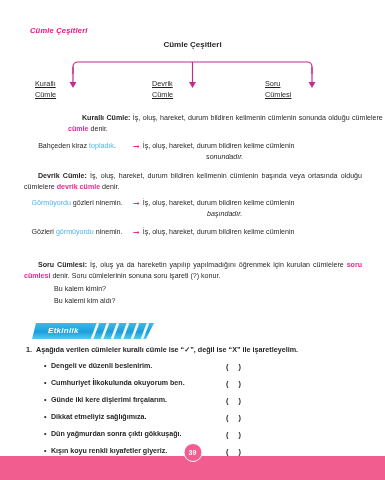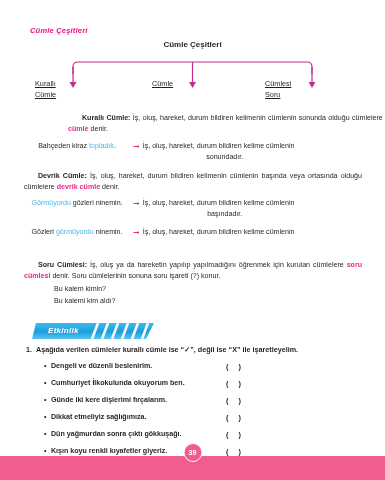--- a/index.html
+++ b/index.html
@@ -109,20 +109,21 @@
   }
   .ex-right {
     display: inline-block;
     width: 200px;
     vertical-align: top;
   }
   .ex-right .cont {
     display: block;
     text-align: center;
     padding-right: 36px;
+    font-style: italic;
   }
 
   
   .q-samples {
     position: absolute;
     left: 54px;
     top: 284px;
     font-size: 7.1px;
     line-height: 11.5px;
     color: #231f20;
@@ -239,25 +240,26 @@
     <polygon points="69.5,30 76.5,30 73,36" fill="#c42b91"></polygon>
     <polygon points="189,30 196,30 192.5,36" fill="#c42b91"></polygon>
     <polygon points="308.5,30 315.5,30 312,36" fill="#c42b91"></polygon>
   </svg>
 
   <div class="node node-1">
     <span>Kurallı</span>
     <span>Cümle</span>
   </div>
   <div class="node node-2">
+    <span>Devrik</span>
     <span>Cümle</span>
   </div>
   <div class="node node-3">
+    <span>Soru</span>
     <span>Cümlesi</span>
-    <span>Soru</span>
   </div>
 </div>
 
 <div class="prose p-kurali indent"><b>Kurallı Cümle:</b><span> İş, oluş, hareket, durum bildiren kelimenin cümlenin sonunda olduğu cümlelere </span><span class="hl-pink">kurallı cümle</span><span> denir.</span></div>
 
 <div class="example ex-1"><span class="ex-left"><span>Bahçeden kiraz </span><span class="hl-blue">topladık</span><span>.</span></span><span class="arrow-glyph">➞</span><span class="ex-right"><span>İş, oluş, hareket, durum bildiren kelime cümlenin</span><span class="cont">sonundadır.</span></span></div>
 
 <div class="prose p-devrik indent"><b>Devrik Cümle:</b><span> İş, oluş, hareket, durum bildiren kelimenin cümlenin başında veya ortasında olduğu cümlelere </span><span class="hl-pink">devrik cümle</span><span> denir.</span></div>
 
 <div class="example ex-2"><span class="ex-left"><span></span><span class="hl-blue">Görmüyordu</span><span> gözleri ninemin.</span></span><span class="arrow-glyph">➞</span><span class="ex-right"><span>İş, oluş, hareket, durum bildiren kelime cümlenin</span><span class="cont">başındadır.</span></span></div>

